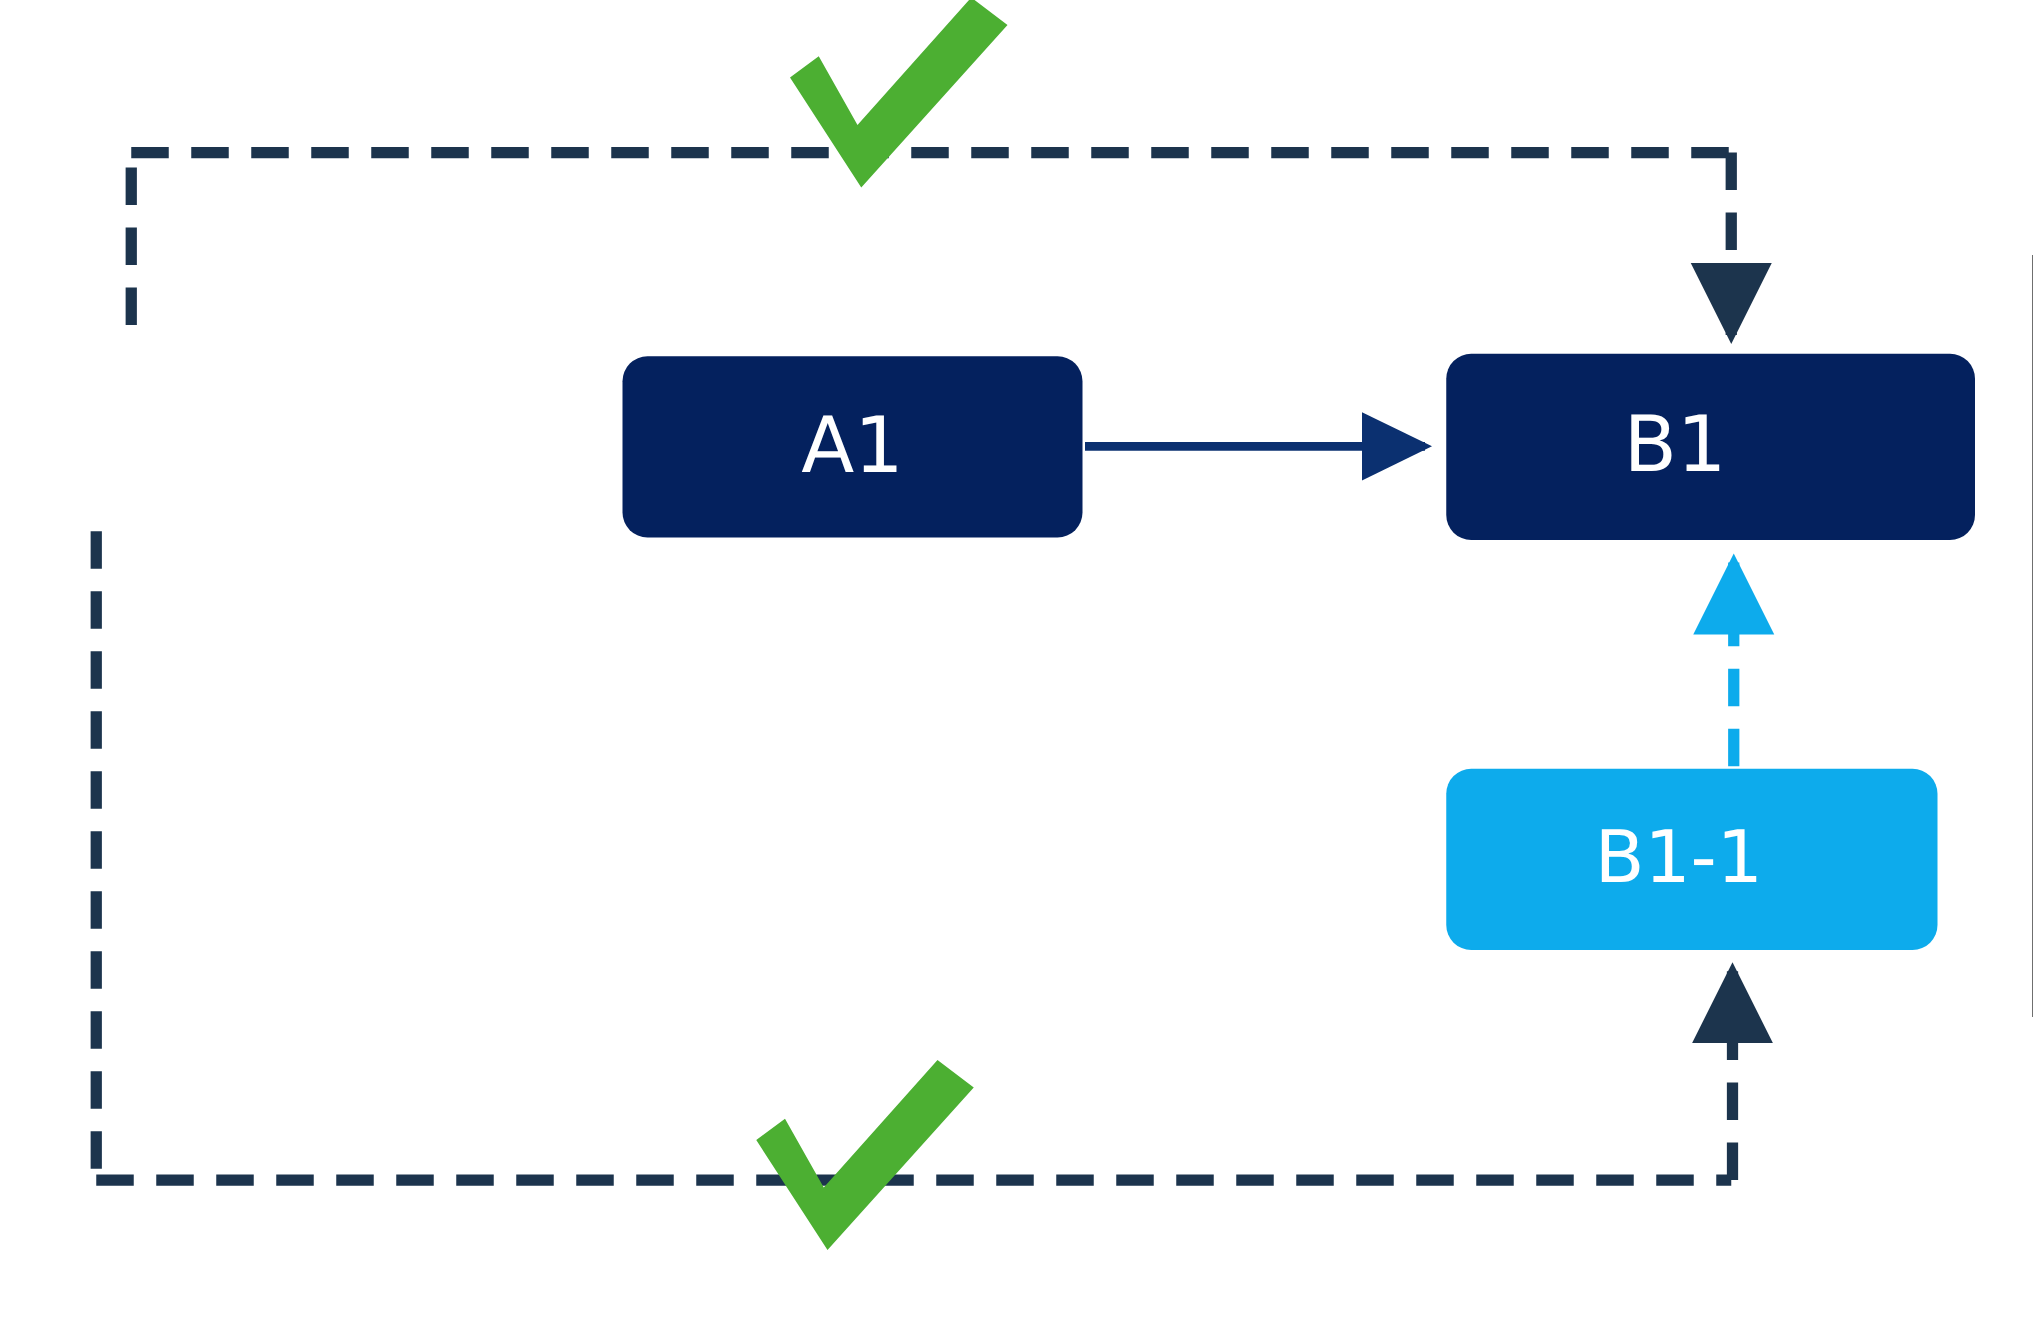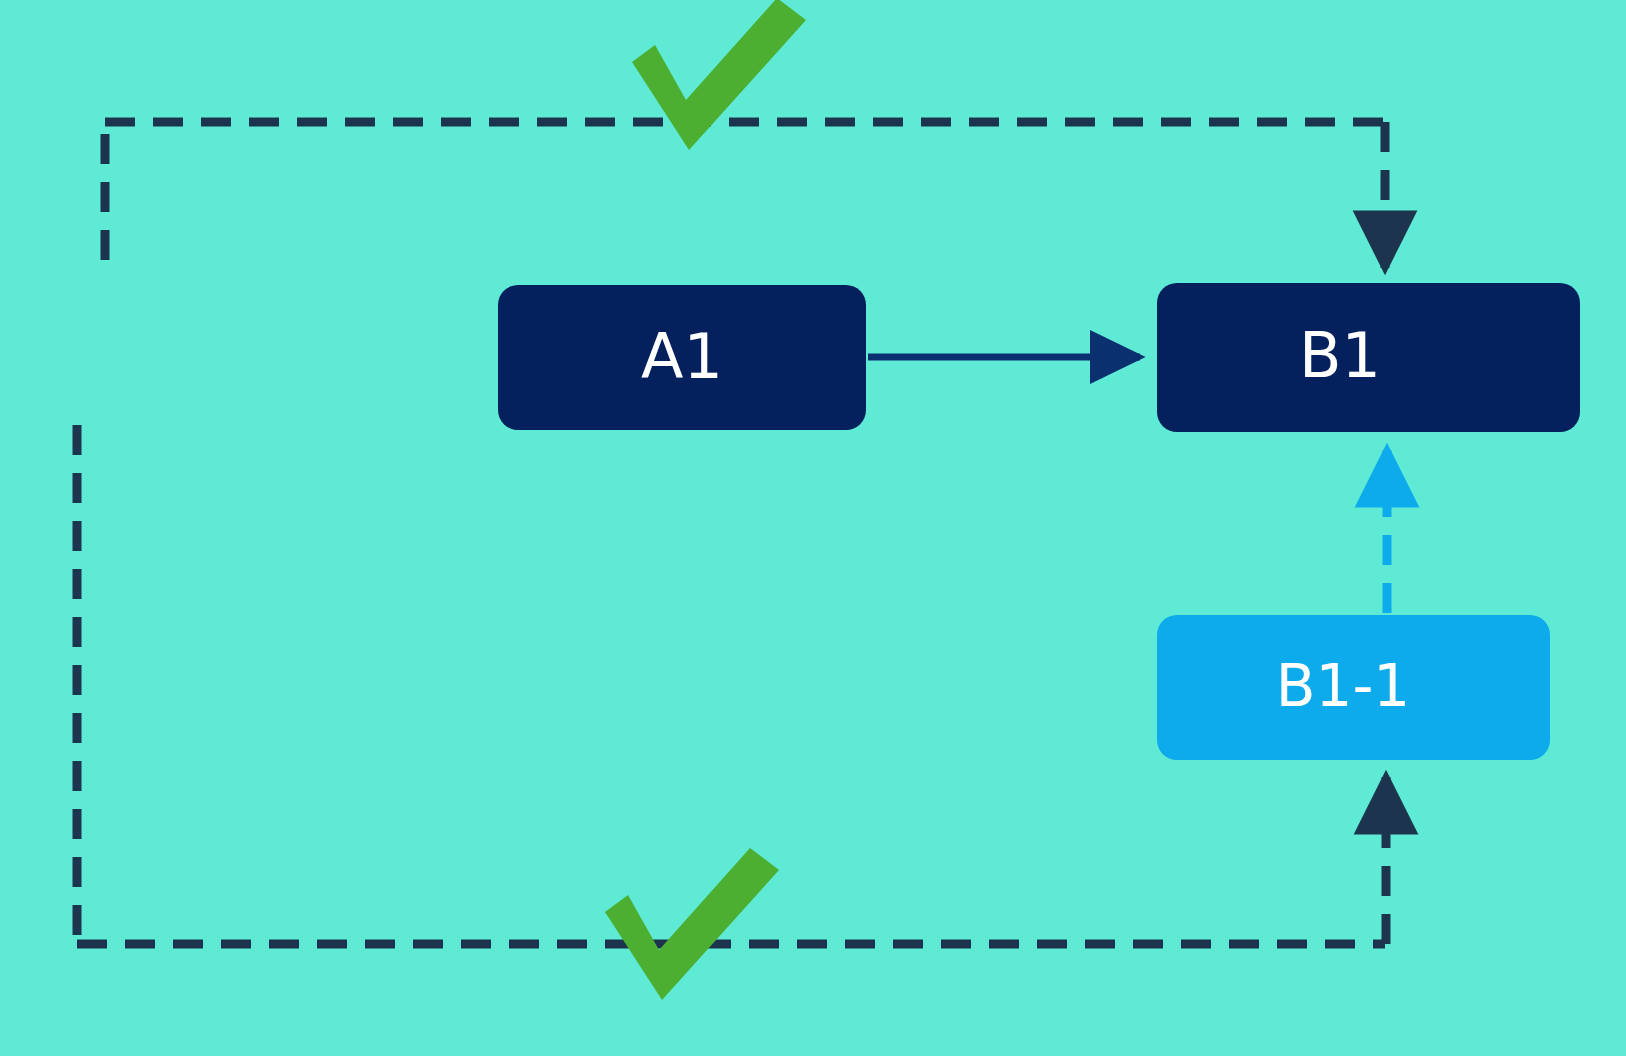--- a/index.html
+++ b/index.html
@@ -8,21 +8,21 @@
     padding: 0;
     background: #000000;
   }
   body {
     font-family: "DejaVu Sans", "Liberation Sans", sans-serif;
   }
   #stage {
     position: relative;
     width: 1626px;
     height: 1056px;
-    background: #5eead4;
+    background: #ffffff;
     overflow: hidden;
   }
   #diagram-svg {
     position: absolute;
     left: 0;
     top: 0;
     width: 1626px;
     height: 1056px;
     display: block;
   }

